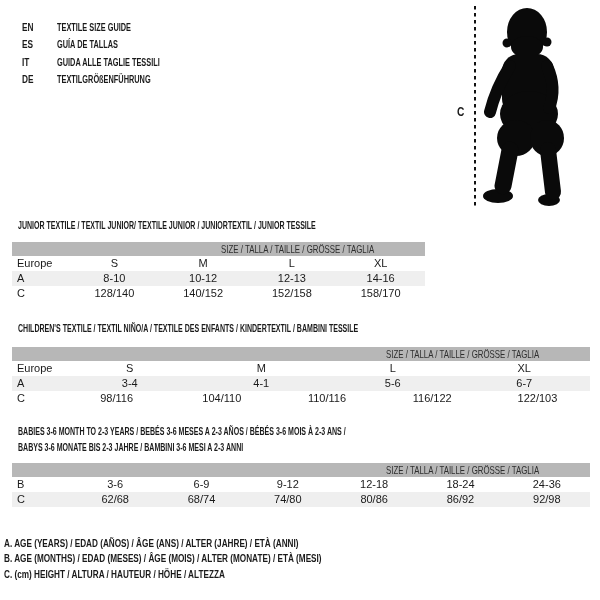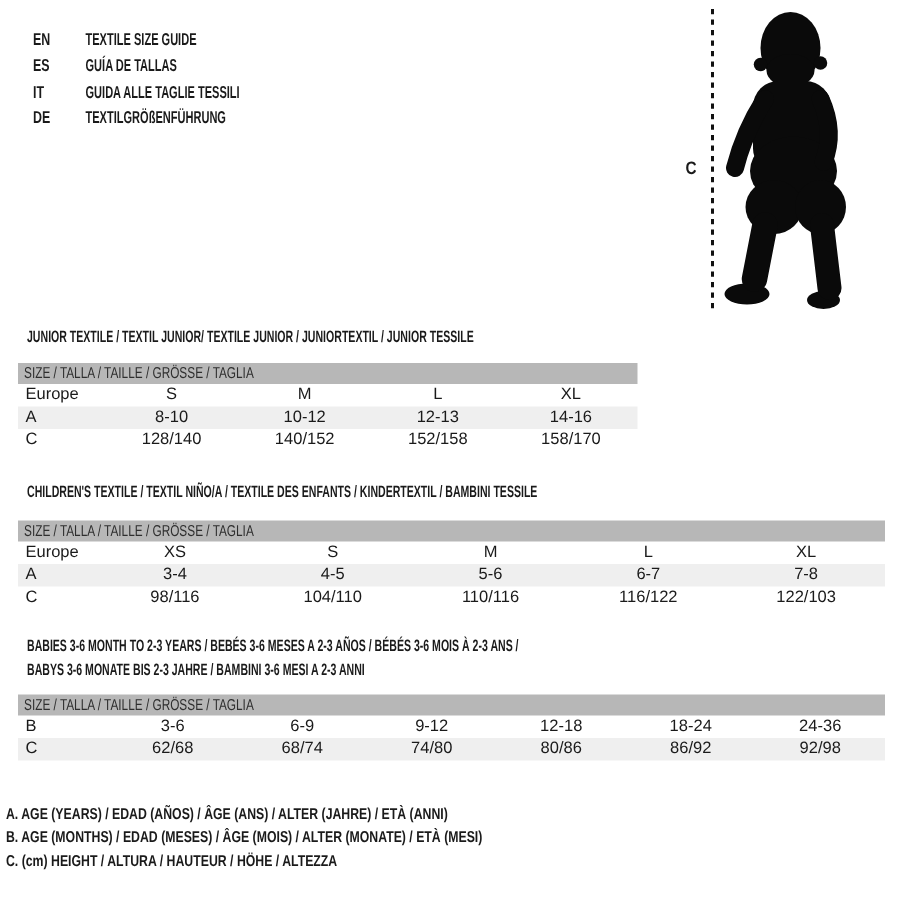--- a/index.html
+++ b/index.html
@@ -27,21 +27,21 @@
   #h1 { top:218px; }
   #h2 { top:321px; }
   #h3 { top:424px; }
   
   .stable { position:absolute; left:12px; }
   .t1 { top:242px; width:413px; }
   .t2 { top:347px; width:578px; }
   .t3 { top:463px; width:578px; }
   .size-bar {
     height:14px; line-height:14px; background:#b7b7b7; padding-left:4px;
-    font-size:10.5px; color:#2e2e2e; white-space:nowrap; overflow:visible;
+    font-size:10.5px; color:#2e2e2e; white-space:nowrap; overflow:visible;text-align:right;
   }
   .size-bar span { display:inline-block; transform:scaleX(0.75); transform-origin:0 50%; white-space:nowrap; }
   .trow { display:flex; height:15px; line-height:15px; font-size:11px; }
   .trow.alt { background:#efefef; }
   .cell { flex:1; text-align:center; }
   .cell.lab { text-align:left; padding-left:5px; }
   .t1 .cell.lab { flex:0 0 58px; }
   .t2 .cell.lab { flex:0 0 52px; }
   .t3 .cell.lab { flex:0 0 60px; }
   
@@ -128,33 +128,31 @@
     </div>
   </div>
 
   <div class="sec-heading" id="h2">CHILDREN'S TEXTILE / TEXTIL NIÑO/A / TEXTILE DES ENFANTS / KINDERTEXTIL / BAMBINI TESSILE</div>
   <div class="stable t2">
     <div class="size-bar">
       <span>SIZE / TALLA / TAILLE / GRÖSSE / TAGLIA</span>
     </div>
     <div class="trow">
       <div class="cell lab">Europe</div>
-      <div class="cell">XS</div>
       <div class="cell">S</div>
       <div class="cell">M</div>
       <div class="cell">L</div>
       <div class="cell">XL</div>
     </div>
     <div class="trow alt">
       <div class="cell lab">A</div>
       <div class="cell">3-4</div>
-      <div class="cell">4-5</div>
+      <div class="cell">4-1</div>
       <div class="cell">5-6</div>
       <div class="cell">6-7</div>
-      <div class="cell">7-8</div>
     </div>
     <div class="trow">
       <div class="cell lab">C</div>
       <div class="cell">98/116</div>
       <div class="cell">104/110</div>
       <div class="cell">110/116</div>
       <div class="cell">116/122</div>
       <div class="cell">122/103</div>
     </div>
   </div>

